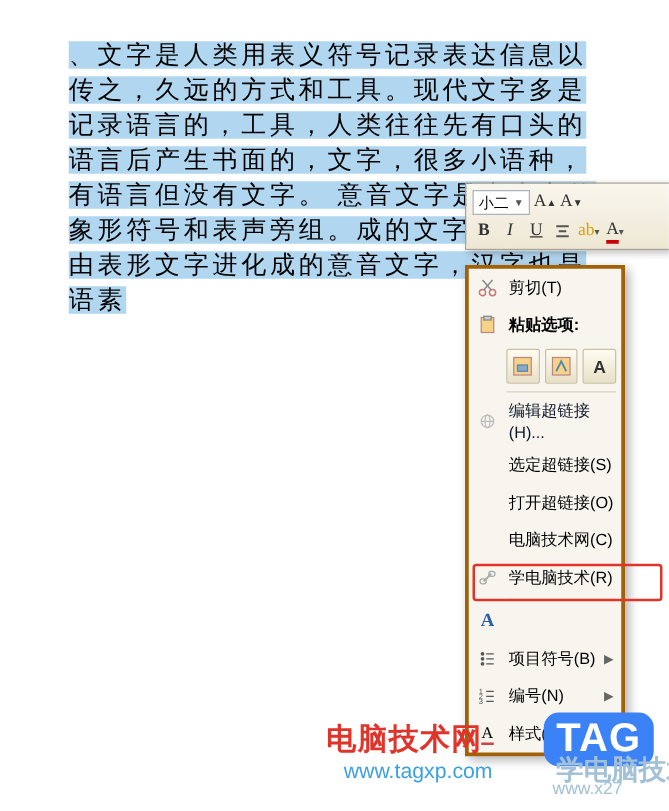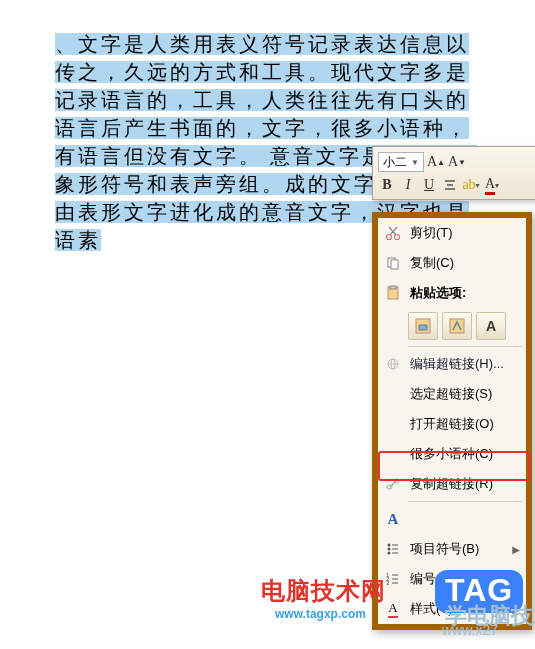--- a/index.html
+++ b/index.html
@@ -61,23 +61,23 @@
   font-family: 'Times New Roman', serif;
   color: #333;
   cursor: pointer;
   border-radius: 2px;
 }
 .mini-btn sup { font-size: 8px; }
 .context-menu {
   position: absolute;
   left: 372px;
   top: 212px;
-  width: 160px;
+  width: 128px;
   background: #f7f5ed;
-  border: 6px solid #a16207;
+  border: 3px solid #a16207;
   box-shadow: 3px 3px 8px rgba(0,0,0,0.3);
   font-family: 'Microsoft YaHei', Arial, sans-serif;
   font-size: 13px;
   box-sizing: border-box;
 }
 .menu-item {
   display: flex;
   align-items: center;
   padding: 4px 6px 4px 4px;
   min-height: 22px;
@@ -169,22 +169,22 @@
   font-weight: bold;
   color: #a2c1d6;
   white-space: nowrap;
   z-index:2;
 }
 .watermark-url1 {
   position: absolute;
   left: 275px;
   top: 607px;
   font-family: Arial, sans-serif;
-  font-size: 12px;
-  font-weight: bold;
+  font-size: 17px;
+  font-weight: normal;
   color: #3aa0e0;
 }
 .watermark-url2 {
   position: absolute;
   left: 442px;
   top: 622px;
   font-family: Arial, sans-serif;
   font-size: 14px;
   color: #a2c1d6;
 }
@@ -241,29 +241,20 @@
     <span class="menu-icon">
       <svg width="16" height="16">
           <circle cx="4" cy="12" r="2.5" fill="none" stroke="#c77" stroke-width="1.2"></circle>
           <circle cx="12" cy="12" r="2.5" fill="none" stroke="#c77" stroke-width="1.2"></circle>
           <line x1="5" y1="10" x2="12" y2="2" stroke="#888" stroke-width="1.2"></line>
           <line x1="11" y1="10" x2="4" y2="2" stroke="#888" stroke-width="1.2"></line>
         </svg>
     </span>
     <span class="menu-label">剪切(T)</span>
   </div>
-  <div class="menu-item">
-    <span class="menu-icon">
-      <svg width="16" height="16">
-          <rect x="3" y="3" width="7" height="9" fill="#fff" stroke="#888"></rect>
-          <rect x="6" y="5" width="7" height="9" fill="#fff" stroke="#888"></rect>
-        </svg>
-    </span>
-    <span class="menu-label">复制(C)</span>
-  </div>
   <div class="menu-item heading">
     <span class="menu-icon">
       <svg width="16" height="16">
           <rect x="3" y="2" width="10" height="12" fill="#f7d38a" stroke="#b88"></rect>
           <rect x="5" y="1" width="6" height="3" fill="#ccc" stroke="#888"></rect>
         </svg>
     </span>
     <span class="menu-label">粘贴选项:</span>
   </div>
   <div class="paste-options">
@@ -295,31 +286,31 @@
   <div class="menu-item">
     <span class="menu-icon"></span>
     <span class="menu-label">选定超链接(S)</span>
   </div>
   <div class="menu-item">
     <span class="menu-icon"></span>
     <span class="menu-label">打开超链接(O)</span>
   </div>
   <div class="menu-item">
     <span class="menu-icon"></span>
-    <span class="menu-label">很多小语种(C)</span>
+    <span class="menu-label">电脑技术网(C)</span>
   </div>
   <div class="menu-item">
     <span class="menu-icon">
       <svg width="16" height="16">
           <path d="M5 11 L11 5" stroke="#aaa" stroke-width="1.5"></path>
           <rect x="2" y="9" width="5" height="4" rx="2" fill="none" stroke="#aaa"></rect>
           <rect x="9" y="3" width="5" height="4" rx="2" fill="none" stroke="#aaa"></rect>
         </svg>
     </span>
-    <span class="menu-label">复制超链接(R)</span>
+    <span class="menu-label">学电脑技术(R)</span>
   </div>
   <div class="menu-sep"></div>
   <div class="menu-item">
     <span class="menu-icon" style="color:#2a5db0;font-family:'Times New Roman';font-weight:bold;font-size:15px;">A</span>
   </div>
   <div class="menu-item">
     <span class="menu-icon">
       <svg width="16" height="16">
           <circle cx="4" cy="4" r="1.5" fill="#555"></circle>
           <line x1="7" y1="4" x2="13" y2="4" stroke="#555"></line>

